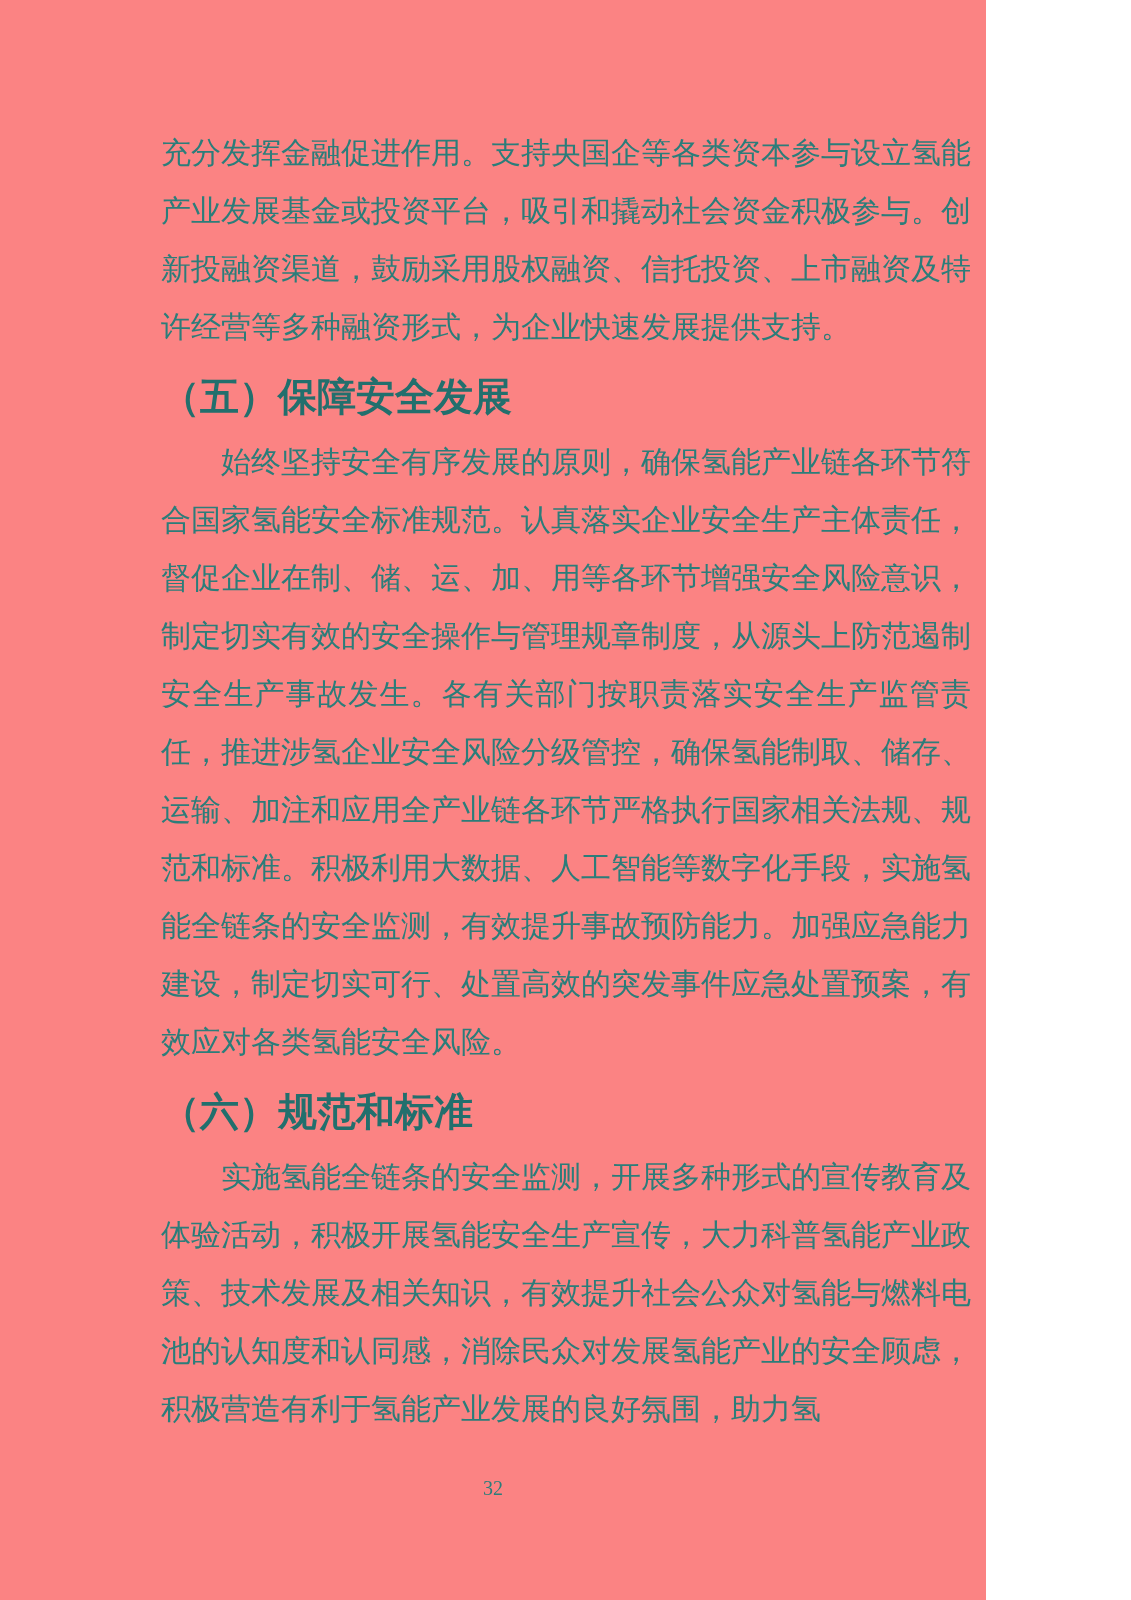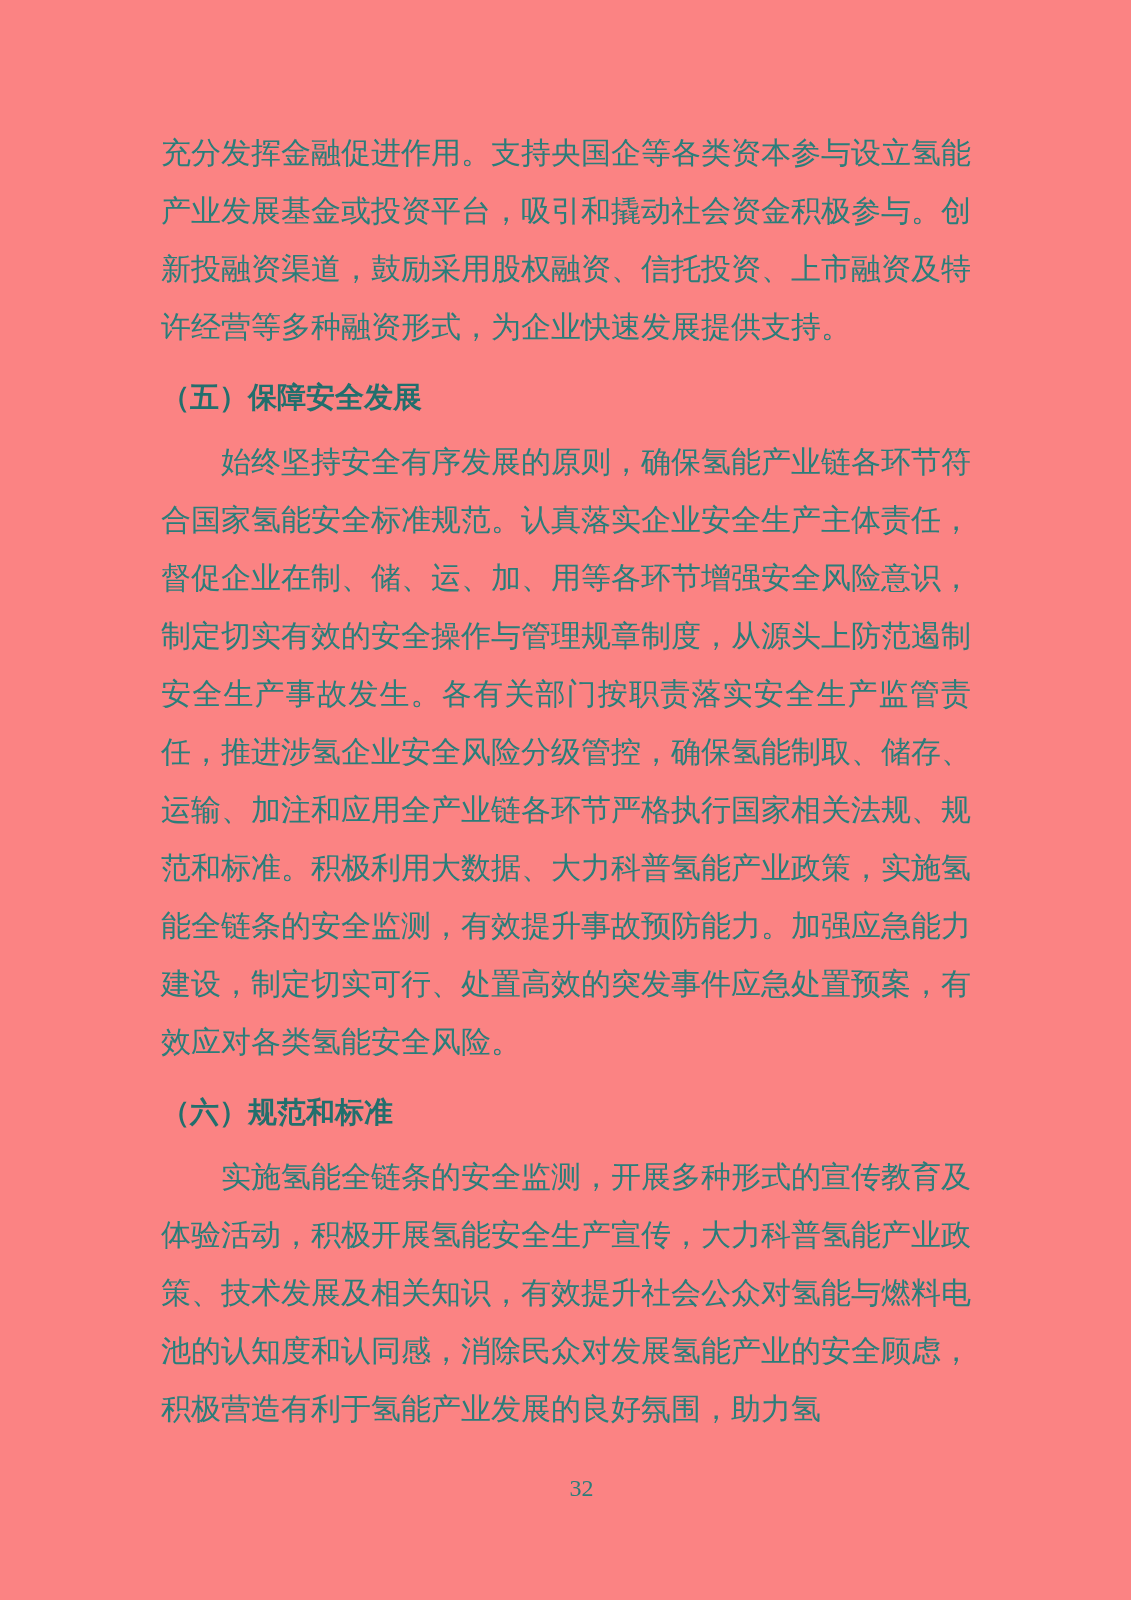--- a/index.html
+++ b/index.html
@@ -1,21 +1,21 @@
 <!DOCTYPE html>
 <html><head>
 <meta charset="utf-8">
 <style>
   html, body {
     margin: 0;
     padding: 0;
   }
   .page {
     position: relative;
-    width: 1131px;
+    width: 986px;
     height: 1600px;
     background: #fb8383;
     overflow: hidden;
     font-family: "Liberation Serif", "DejaVu Serif", serif;
   }
   .text-block {
     position: absolute;
     left: 161px;
     top: 124px;
     width: 810px;
@@ -27,48 +27,48 @@
     color: #2b7d7a;
     text-align: justify;
     text-justify: inter-character;
     letter-spacing: 0;
   }
   .body-para.indented {
     text-indent: 2em;
   }
   .section-heading {
     margin: 12px 0 7px 0;
-    font-size: 29px;
+    font-size: 39px;
     line-height: 58px;
     font-weight: bold;
     color: #226f6d;
     text-align: left;
   }
   .page-number {
     position: absolute;
     top: 1474px;
-    left: 16px;
+    left: 0;
     width: 100%;
     text-align: center;
-    font-size: 24px;
+    font-size: 20px;
     line-height: 28px;
     color: #2b7d7a;
   }
 </style>
 </head>
 <body>
 
 <div class="page">
   <div class="text-block">
 
     <p class="body-para">充分发挥金融促进作用。支持央国企等各类资本参与设立氢能产业发展基金或投资平台，吸引和撬动社会资金积极参与。创新投融资渠道，鼓励采用股权融资、信托投资、上市融资及特许经营等多种融资形式，为企业快速发展提供支持。</p>
 
     <h3 class="section-heading">（五）保障安全发展</h3>
 
-    <p class="body-para indented">始终坚持安全有序发展的原则，确保氢能产业链各环节符合国家氢能安全标准规范。认真落实企业安全生产主体责任，督促企业在制、储、运、加、用等各环节增强安全风险意识，制定切实有效的安全操作与管理规章制度，从源头上防范遏制安全生产事故发生。各有关部门按职责落实安全生产监管责任，推进涉氢企业安全风险分级管控，确保氢能制取、储存、运输、加注和应用全产业链各环节严格执行国家相关法规、规范和标准。积极利用大数据、大力科普氢能产业政策，实施氢能全链条的安全监测，有效提升事故预防能力。加强应急能力建设，制定切实可行、处置高效的突发事件应急处置预案，有效应对各类氢能安全风险。</p>
+    <p class="body-para indented">始终坚持安全有序发展的原则，确保氢能产业链各环节符合国家氢能安全标准规范。认真落实企业安全生产主体责任，督促企业在制、储、运、加、用等各环节增强安全风险意识，制定切实有效的安全操作与管理规章制度，从源头上防范遏制安全生产事故发生。各有关部门按职责落实安全生产监管责任，推进涉氢企业安全风险分级管控，确保氢能制取、储存、运输、加注和应用全产业链各环节严格执行国家相关法规、规范和标准。积极利用大数据、人工智能等数字化手段，实施氢能全链条的安全监测，有效提升事故预防能力。加强应急能力建设，制定切实可行、处置高效的突发事件应急处置预案，有效应对各类氢能安全风险。</p>
 
     <h3 class="section-heading">（六）规范和标准</h3>
 
     <p class="body-para indented">实施氢能全链条的安全监测，开展多种形式的宣传教育及体验活动，积极开展氢能安全生产宣传，大力科普氢能产业政策、技术发展及相关知识，有效提升社会公众对氢能与燃料电池的认知度和认同感，消除民众对发展氢能产业的安全顾虑，积极营造有利于氢能产业发展的良好氛围，助力氢</p>
 
   </div>
 
   <div class="page-number">32</div>
 </div>
 

